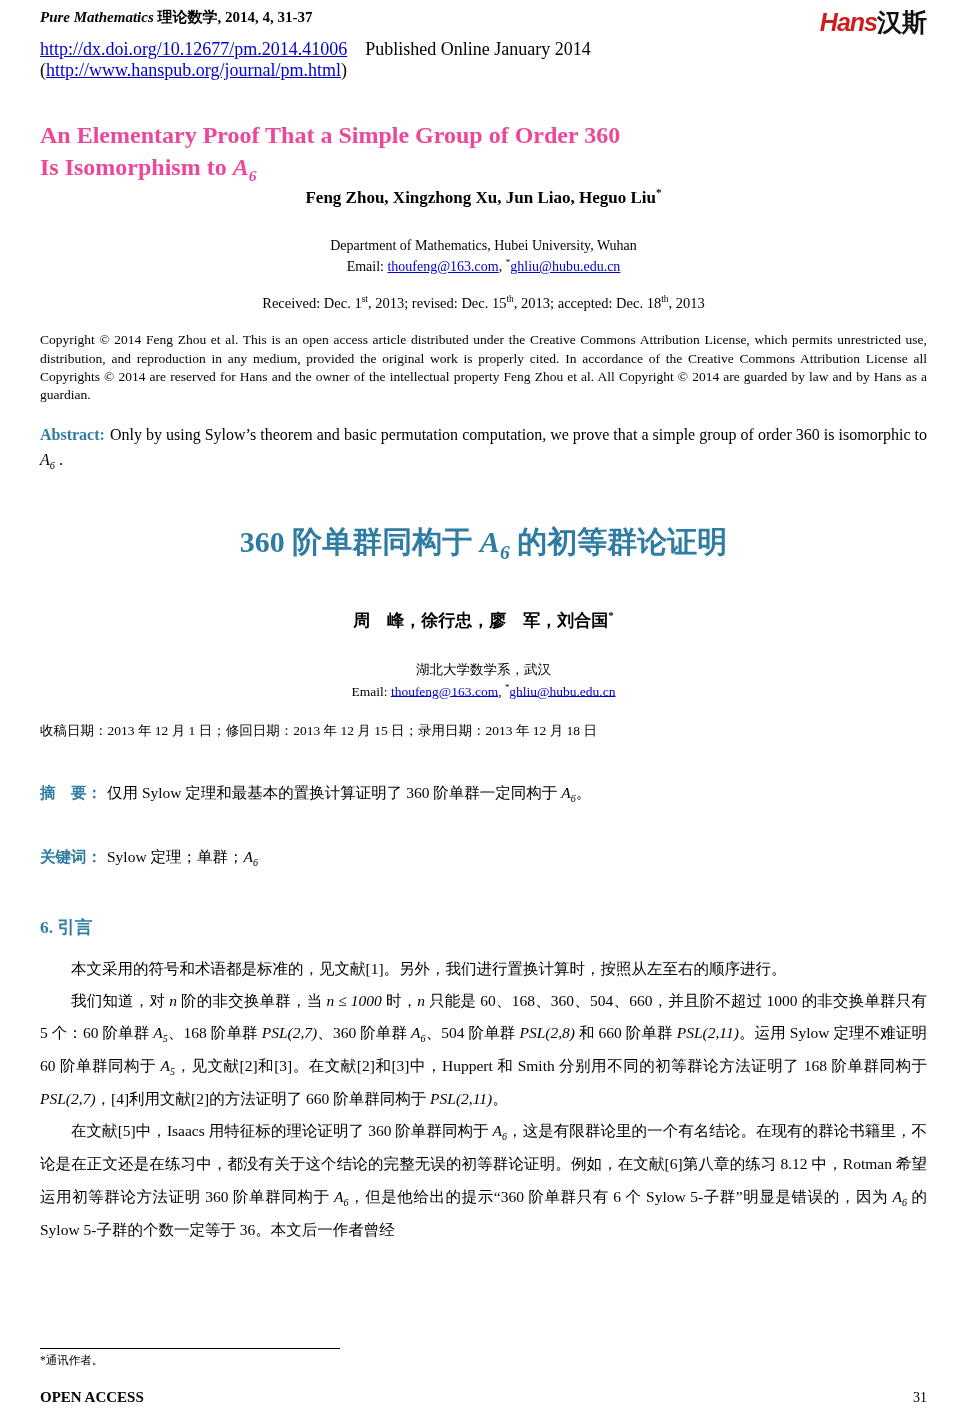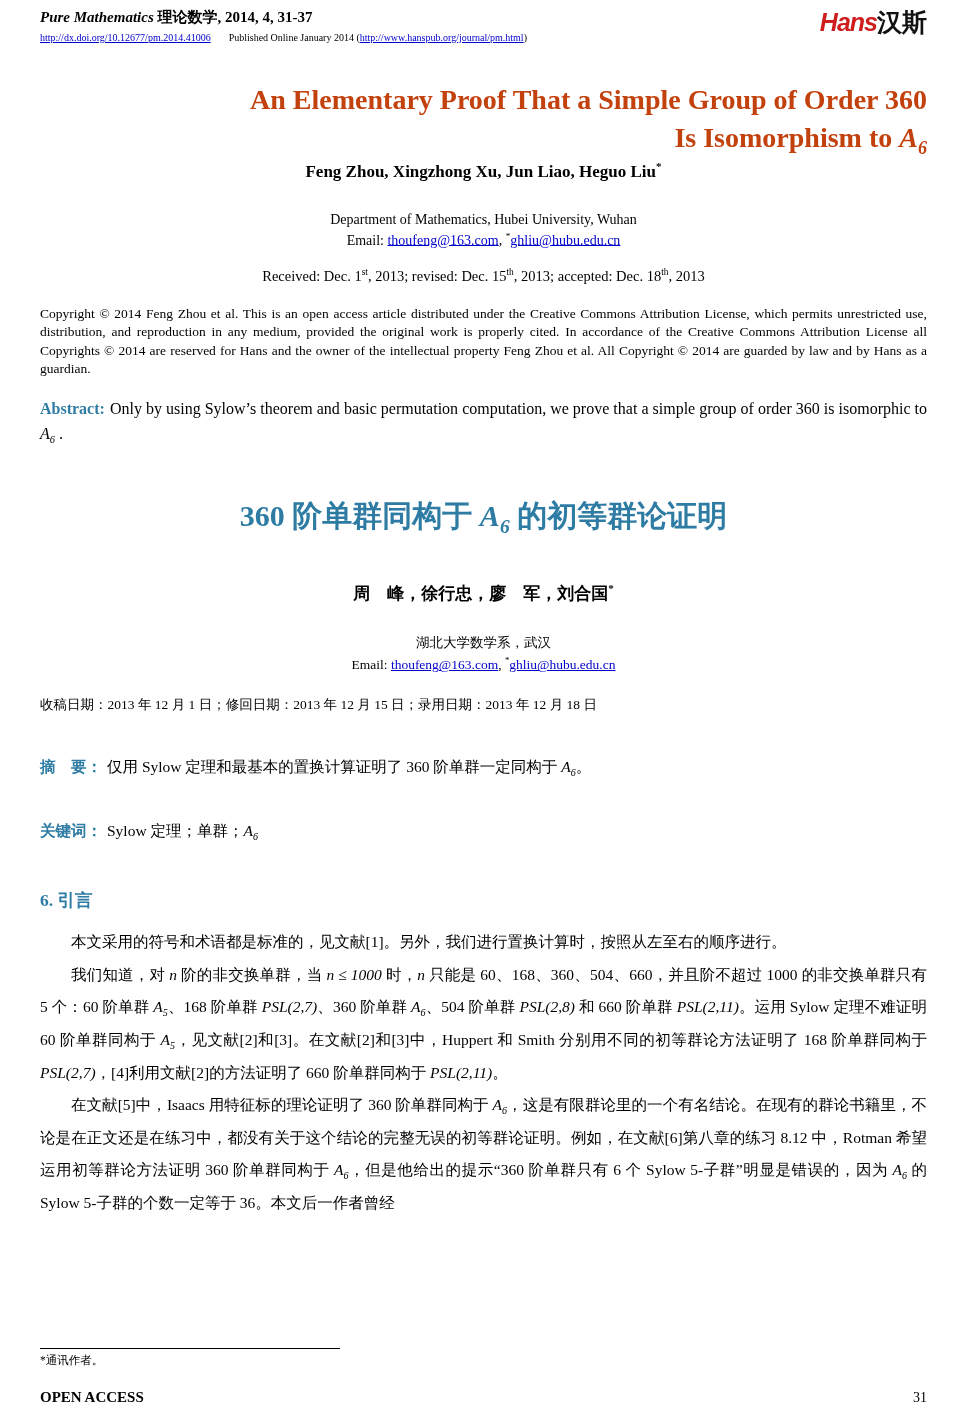--- a/index.html
+++ b/index.html
@@ -8,29 +8,29 @@
     font-family:"Liberation Serif","DejaVu Serif",serif;
     color:#000;position:relative;overflow:hidden;
   }
   .page{box-sizing:border-box;width:967px;height:1414px;padding:8px 40px 0 40px;position:relative;overflow:hidden;}
 
   
   .header{display:flex;justify-content:space-between;align-items:flex-start;}
   .header-line1{font-size:15px;font-weight:bold;}
   .journal-en{font-style:italic;}
   .journal-cn{}
-  .header-line2{font-size:10px;margin-top:5px;}
+  .header-line2{font-size:18px;margin-top:12px;}
   .link{color:#0000cc;text-decoration:underline;cursor:pointer;}
   .pub-prefix{margin-left:18px;}
   .logo{font-size:25px;font-weight:bold;line-height:1;margin-top:2px;white-space:nowrap;}
   .logo-hans{color:#cf1d1d;font-family:"Liberation Sans","DejaVu Sans",sans-serif;font-style:italic;letter-spacing:-1px;}
   .logo-cn{color:#111;}
 
   
-  .title-en{margin:38px 0 0 0;text-align:right;color:#c2410c;font-size:28px;font-weight:bold;line-height:1.35;}
+  .title-en{margin:38px 0 0 0;text-align:left;color:#ec4899;font-size:24px;font-weight:bold;line-height:1.35;}
   .authors-en{text-align:center;font-size:17px;font-weight:bold;}
   .affiliation-en{margin-top:30px;text-align:center;font-size:14px;}
   .email-line{margin-top:3px;text-align:center;font-size:14px;}
   .received{margin-top:19px;text-align:center;font-size:14.5px;}
   .copyright{margin-top:20px;font-size:13.5px;line-height:1.35;text-align:justify;}
   .abstract-en{margin-top:19px;font-size:16px;line-height:1.55;text-align:justify;}
   .keywords-en{margin-top:23px;font-size:16px;}
   .label{color:#2e7ca3;font-weight:bold;margin-right:5px;}
 
   

